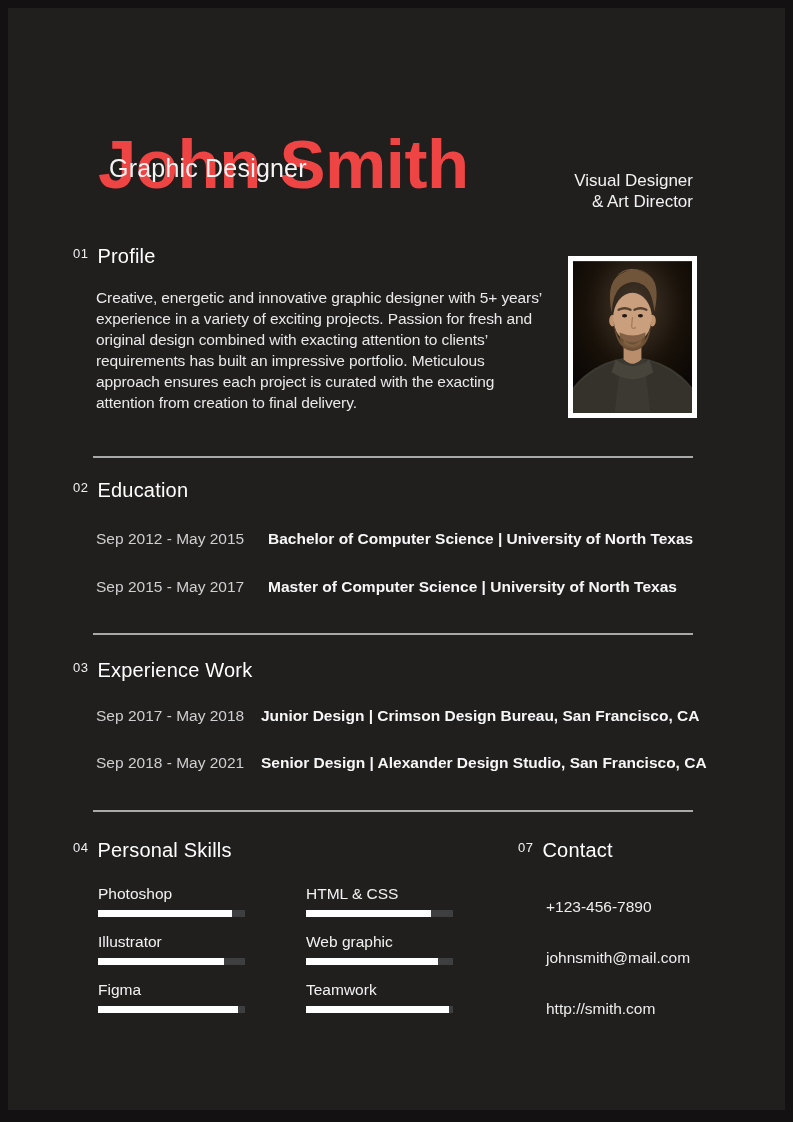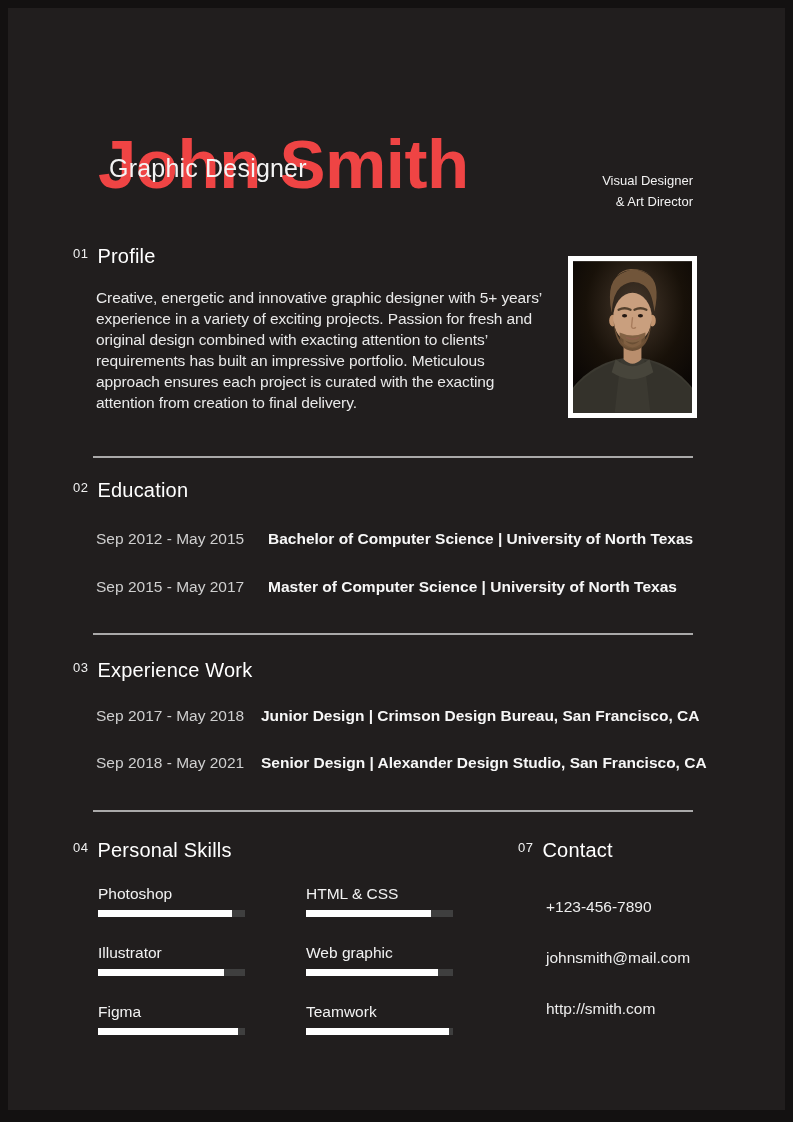--- a/index.html
+++ b/index.html
@@ -2,36 +2,36 @@
 <html><head>
 <meta charset="utf-8">
 <style>
   html,body{margin:0;padding:0;background:#131111;font-family:"Liberation Sans",sans-serif;}
   .page{position:relative;width:793px;height:1122px;background:#131111;overflow:hidden;}
   .sheet{position:absolute;left:8px;top:8px;width:777px;height:1102px;background:#211e1e;color:#fff;}
   .abs{position:absolute;}
 
   .name{font-size:69px;font-weight:700;line-height:1;letter-spacing:-0.5px;color:#ef4444;}
   .subtitle{font-size:25px;font-weight:400;line-height:1.1;color:#f4f4f4;letter-spacing:.2px;margin-left:10px;}
-  .tagline{font-size:13px;line-height:21px;text-align:right;color:#f2f2f2;}
+  .tagline{font-size:17px;line-height:21px;text-align:right;color:#f2f2f2;}
 
   .sec-head{display:flex;align-items:flex-start;gap:9px;}
   .sec-num{font-size:13px;line-height:1;margin-top:1px;color:#f0f0f0;letter-spacing:.5px;text-align:center;}
   .sec-title{font-size:20px;font-weight:400;line-height:1;letter-spacing:.2px;color:#fff;}
 
   .profile-body{font-size:15.5px;line-height:21px;color:#e9e9e9;width:450px;letter-spacing:-0.1px;}
 
   .divider{height:2px;background:rgba(255,255,255,.62);width:600px;left:85px;}
 
   .row{display:flex;font-size:15.5px;line-height:1.25;width:640px;}
   .row-dates{width:172px;flex:none;color:#cfcfcf;font-weight:400;}
   .row-detail{font-weight:700;color:#f7f7f7;}
 
   .skills-grid{display:flex;gap:61px;}
-  .skill-col{display:flex;flex-direction:column;gap:26px;width:147px;}
+  .skill-col{display:flex;flex-direction:column;gap:15px;width:147px;}
   .skill-label{font-size:15.5px;line-height:20px;color:#f2f2f2;}
   .track{margin-top:6px;height:7px;background:#3f3f3f;width:147px;}
   .fill{height:100%;background:#ffffff;}
 
   .contact-list{display:flex;flex-direction:column;}
   .contact-item{font-size:15.5px;line-height:20px;margin-bottom:31px;color:#ededed;}
 
   .photo{background:#ffffff;padding:5px;}
   .photo svg{display:block;width:119px;height:152px;}
 </style>

